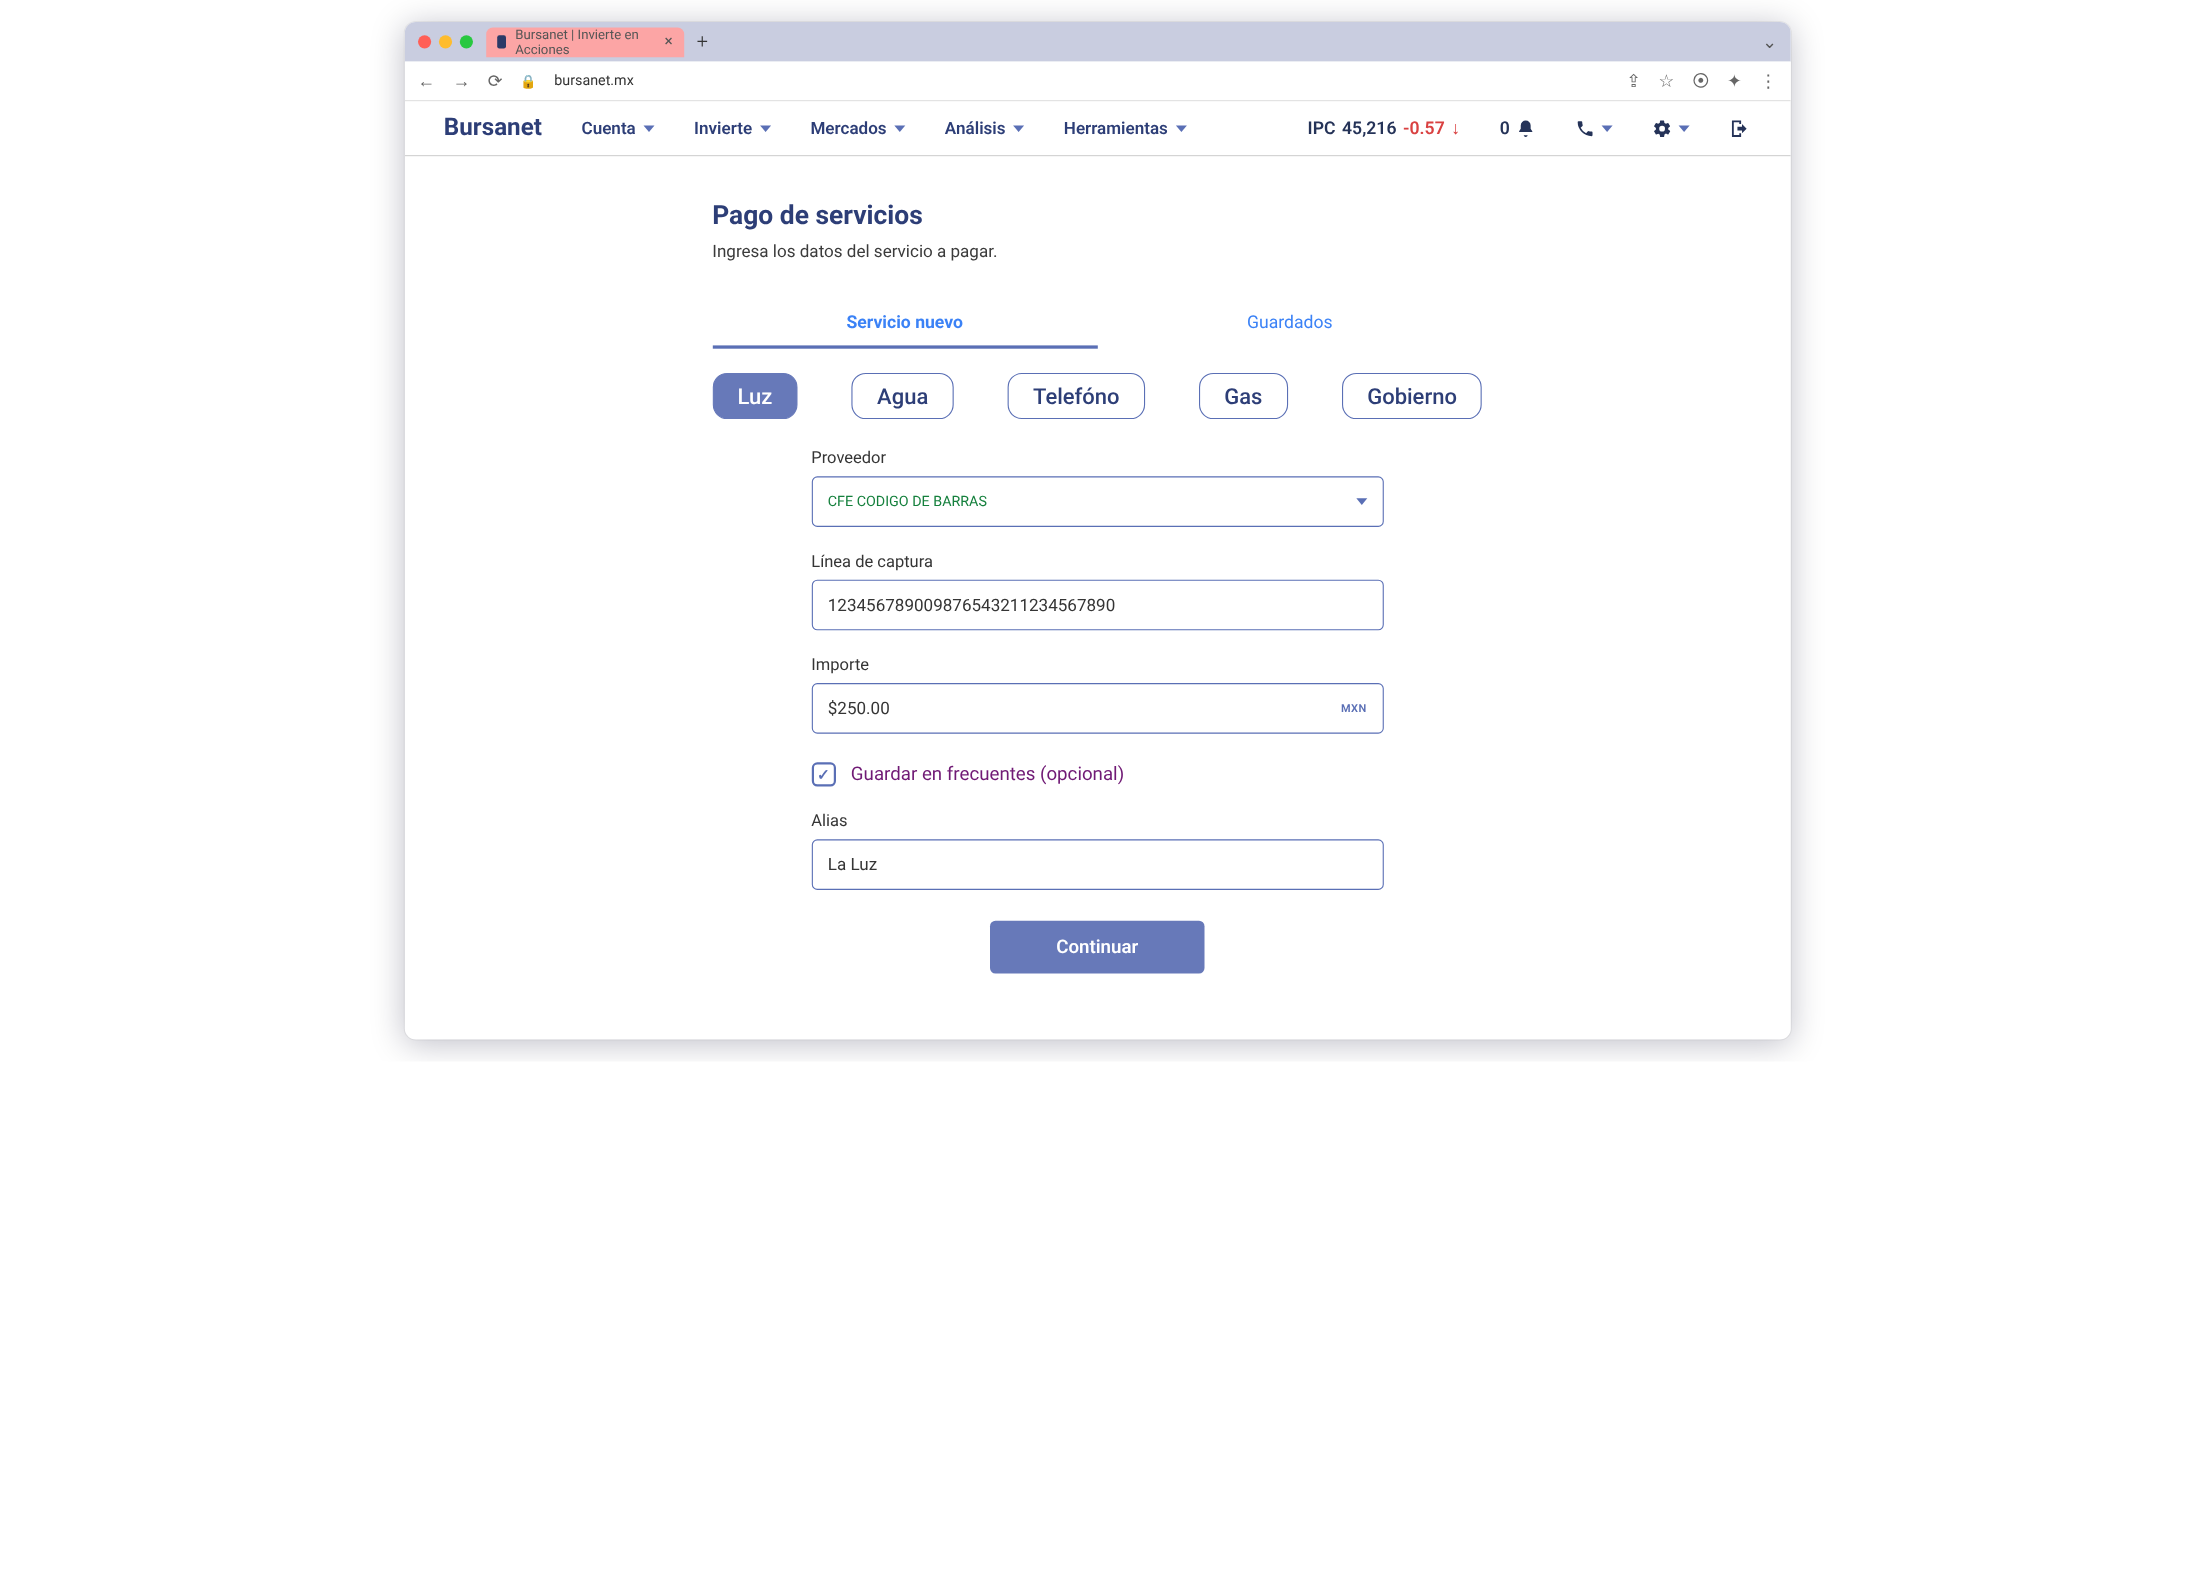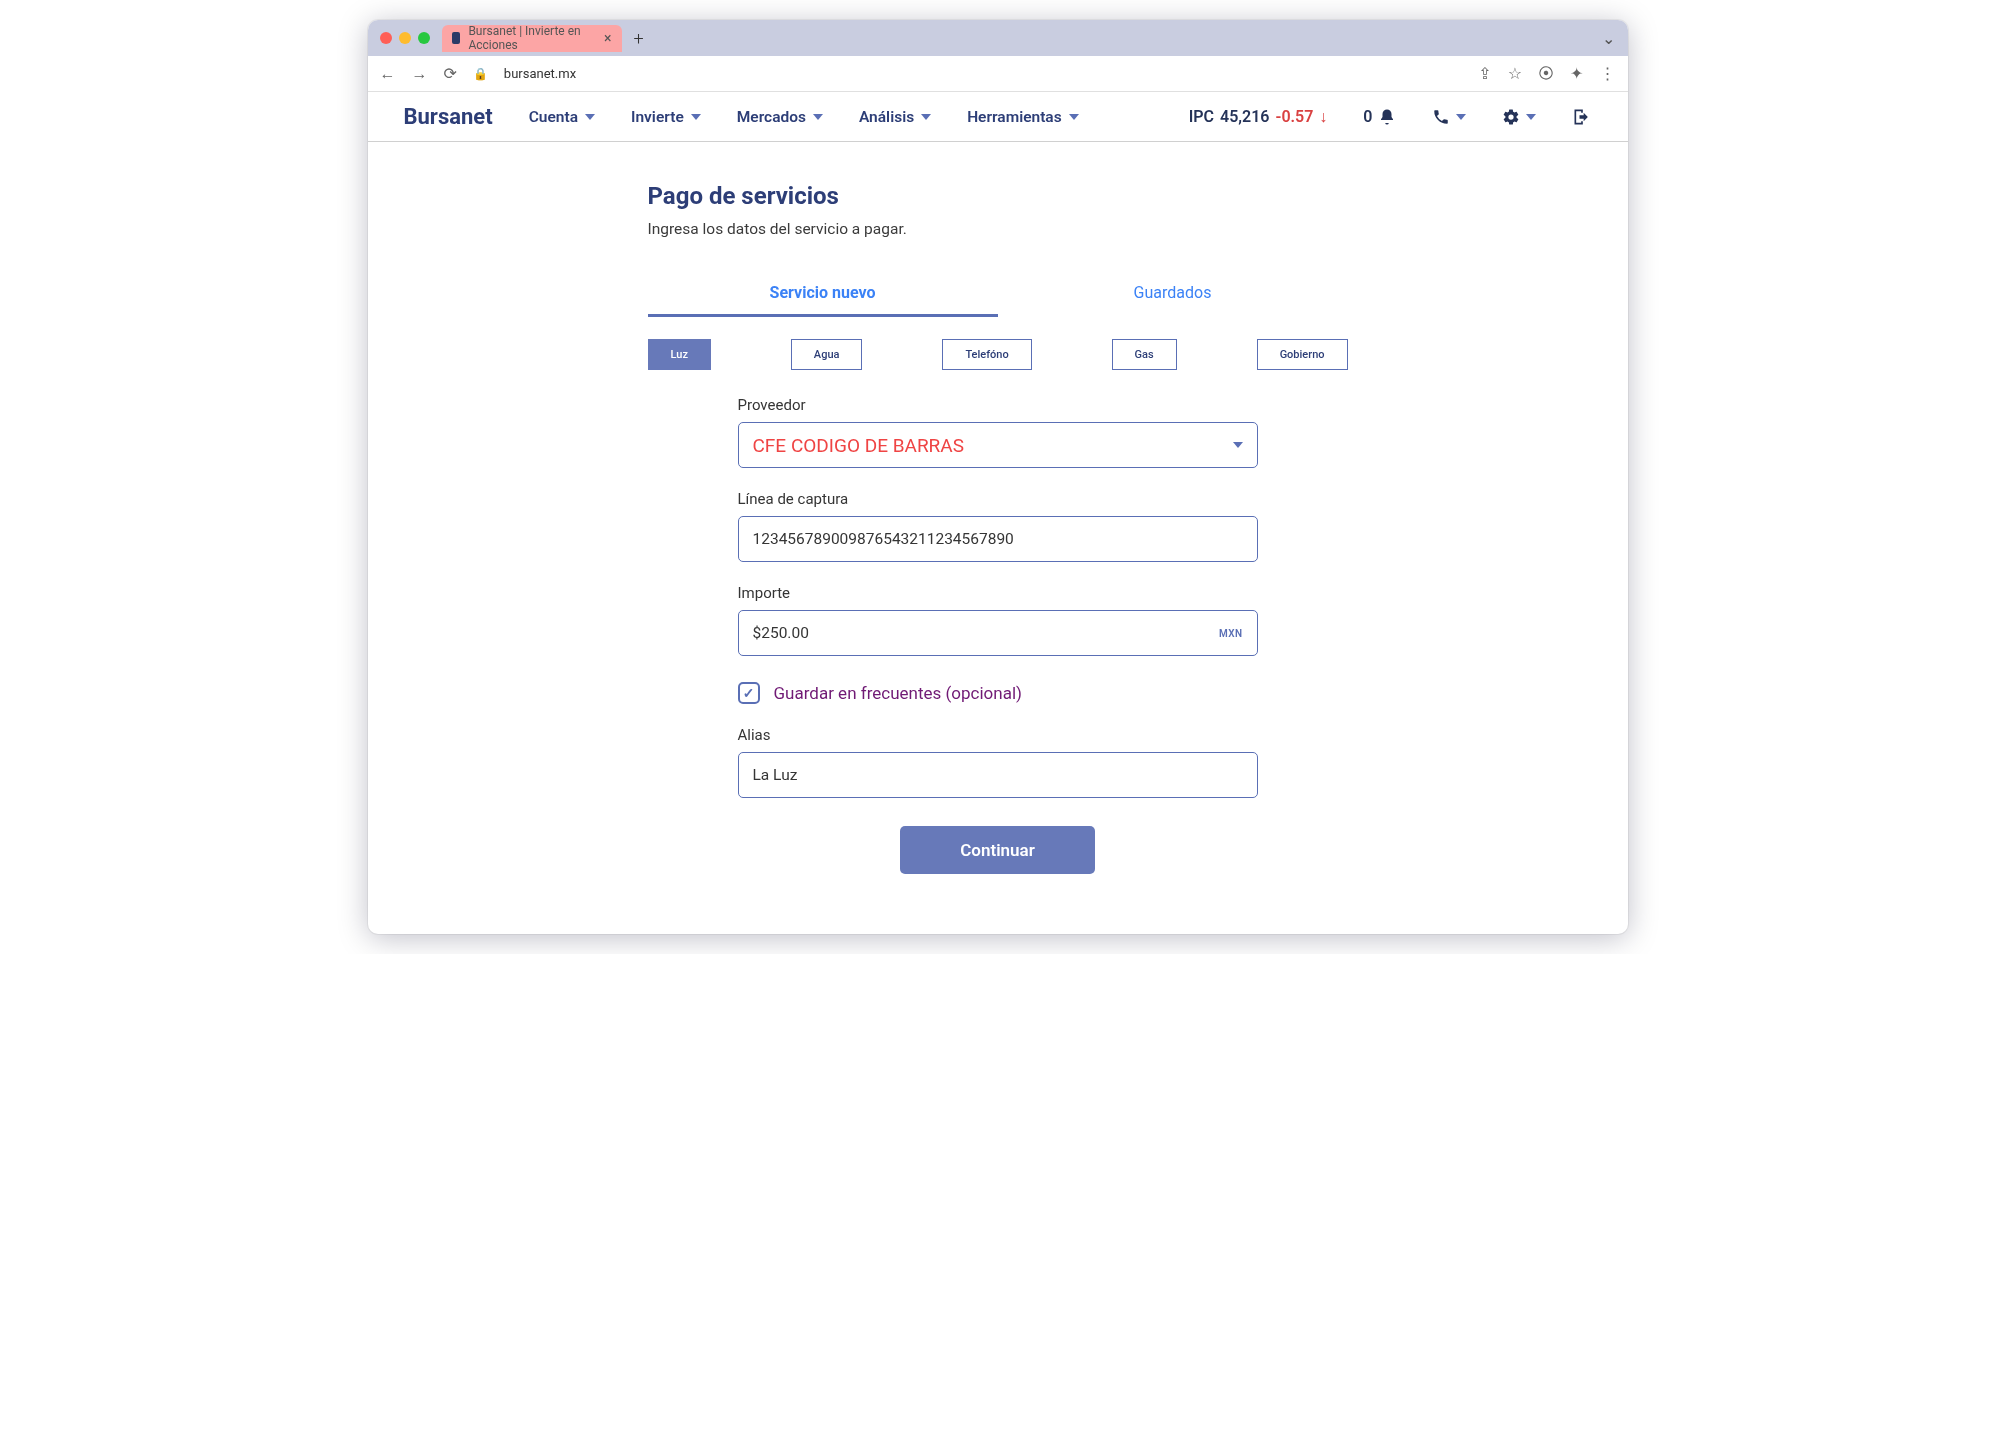--- a/index.html
+++ b/index.html
@@ -42,28 +42,28 @@
   .content { padding: 40px 0 60px; display: flex; justify-content: center; }
   .panel { width: 700px; }
   .page-title { color: #2d3e77; font-size: 24px; font-weight: 700; margin-bottom: 10px; }
   .page-sub { color: #3b3b3b; font-size: 15.5px; margin-bottom: 33px; }
 
   .tabs { display: flex; margin-bottom: 22px; }
   .tabh { flex: 1; text-align: center; padding: 12px 0; font-size: 16px; color: #3b82f6; cursor: pointer; }
   .tabh.active { font-weight: 700; border-bottom: 3px solid #5a6fb5; }
 
   .chips { display: flex; justify-content: space-between; margin-bottom: 26px; }
-  .chip { border: 1.8px solid #5a6fb5; border-radius: 0; padding: 8px 22px; color: #2d3e77; font-size: 11px; font-weight: 500; cursor: pointer; background: #fff; }
+  .chip { border: 1.8px solid #5a6fb5; border-radius: 13px; padding: 8px 22px; color: #2d3e77; font-size: 20px; font-weight: 500; cursor: pointer; background: #fff; }
   .chip.selected { background: #6779b9; color: #fff; border-color: #6779b9; }
 
   .formwrap { padding: 0 90px; }
   .label { color: #353535; font-size: 15px; margin-bottom: 8px; margin-top: 22px; }
   .label:first-child { margin-top: 0; }
   .field { border: 1.6px solid #5a6fb5; border-radius: 5px; height: 46px; display: flex; align-items: center; padding: 0 14px; }
-  .field-text { color: #ef4444; font-size: 19px; flex: 1; }
+  .field-text { color: #15803d; font-size: 13px; flex: 1; }
   .field .caret-down { margin-left: auto; }
   .field .currency { font-size: 10px; color: #5a6fb5; font-weight: 600; letter-spacing: .4px; }
   input.plain { border: none; outline: none; font-size: 15.5px; color: #353535; width: 100%; background: transparent; }
 
   .checkrow { display: flex; align-items: center; gap: 14px; margin-top: 26px; }
   .chk { width: 22px; height: 22px; border: 2px solid #5a6fb5; border-radius: 5px; display: flex; align-items: center; justify-content: center; color: #5a6fb5; font-size: 14px; font-weight: bold; }
   .chk-label { color: #701a75; font-size: 17px; }
 
   .btnrow { display: flex; justify-content: center; margin-top: 28px; }
   .primary-btn { background: #6779b9; color: #fff; border: none; border-radius: 5px; font-size: 17px; font-weight: 600; padding: 14px 60px; cursor: pointer; }

